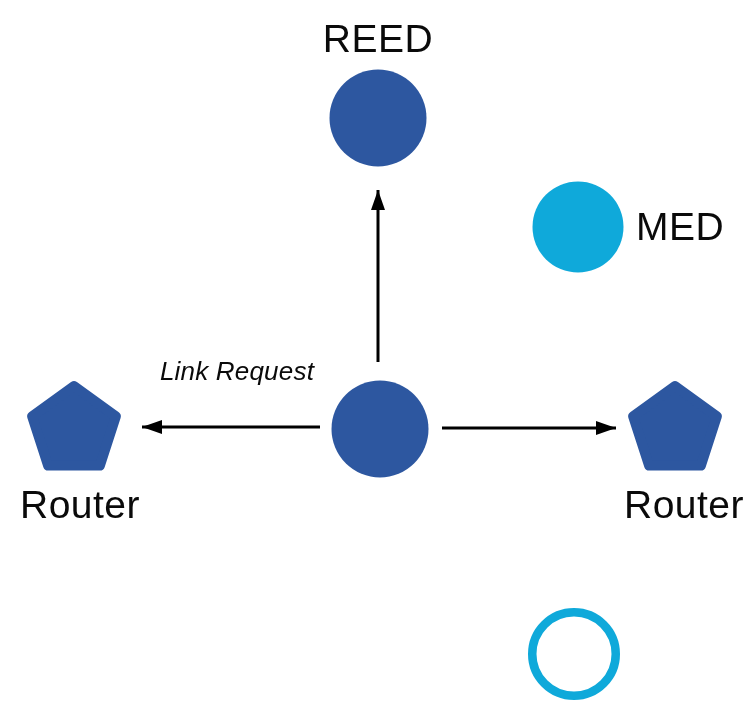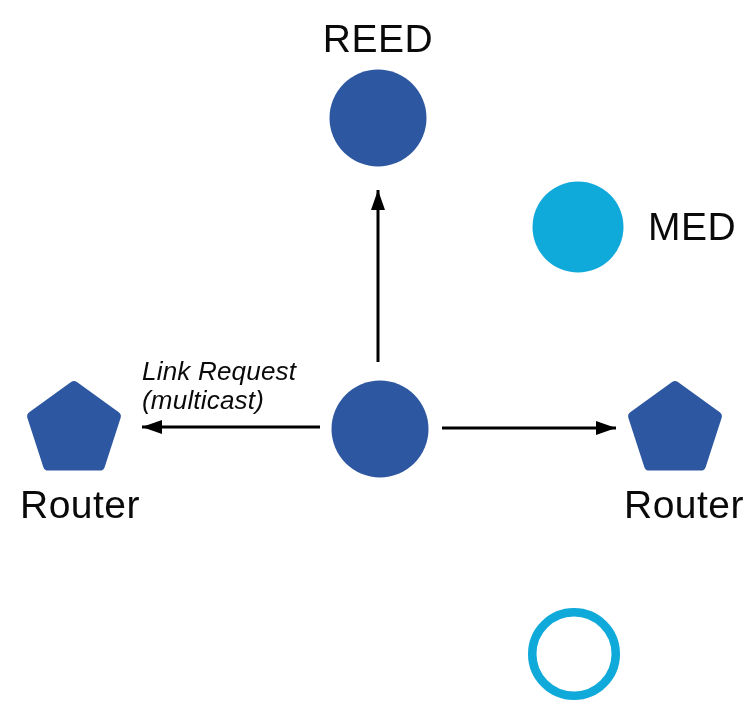--- a/index.html
+++ b/index.html
@@ -30,21 +30,21 @@
     color: var(--text-black);
     font-size: 39px;
     line-height: 46px;
     letter-spacing: 0.5px;
     white-space: nowrap;
   }
   .label.centered { text-align: center; }
   .annotation {
     position: absolute;
     left: 142px; top: 357px; width: 190px;
-    text-align: left;
+    text-align: center;
     font-size: 26px;
     line-height: 29px;
     font-style: italic;
     color: var(--text-black);
     letter-spacing: 0.2px;
   }
   .node-shape { fill: var(--node-blue); }
   .node-shape-cyan { fill: var(--node-cyan); }
   .node-ring {
     fill: none;
@@ -84,25 +84,24 @@
     <circle class="node-shape-cyan" cx="578" cy="227" r="45.5"></circle>
     <circle class="node-shape" cx="380" cy="429" r="48.5"></circle>
     <circle class="node-ring" cx="574" cy="654" r="41.75"></circle>
 
     <polygon class="pent" points="0,-44 41.84,-13.6 25.87,35.6 -25.87,35.6 -41.84,-13.6" transform="translate(74,430)"></polygon>
     <polygon class="pent" points="0,-44 41.84,-13.6 25.87,35.6 -25.87,35.6 -41.84,-13.6" transform="translate(675,430)"></polygon>
   </svg>
 
   <div class="label centered" style="left:278px; top:16px; width:200px;">REED</div>
 
-  <div class="label" style="left:636px; top:204px;margin-left:12px;">MED</div>
+  <div class="label" style="left:636px; top:204px;">MED</div>
 
   <div class="annotation">
     <div>Link Request</div>
-    <div>(multicast)</div>
   </div>
 
   <div class="label centered" style="left:0px; top:482px; width:160px;">Router</div>
 
   <div class="label centered" style="left:604px; top:482px; width:160px;">Router</div>
 
 
 </div>
 
 </body></html>

